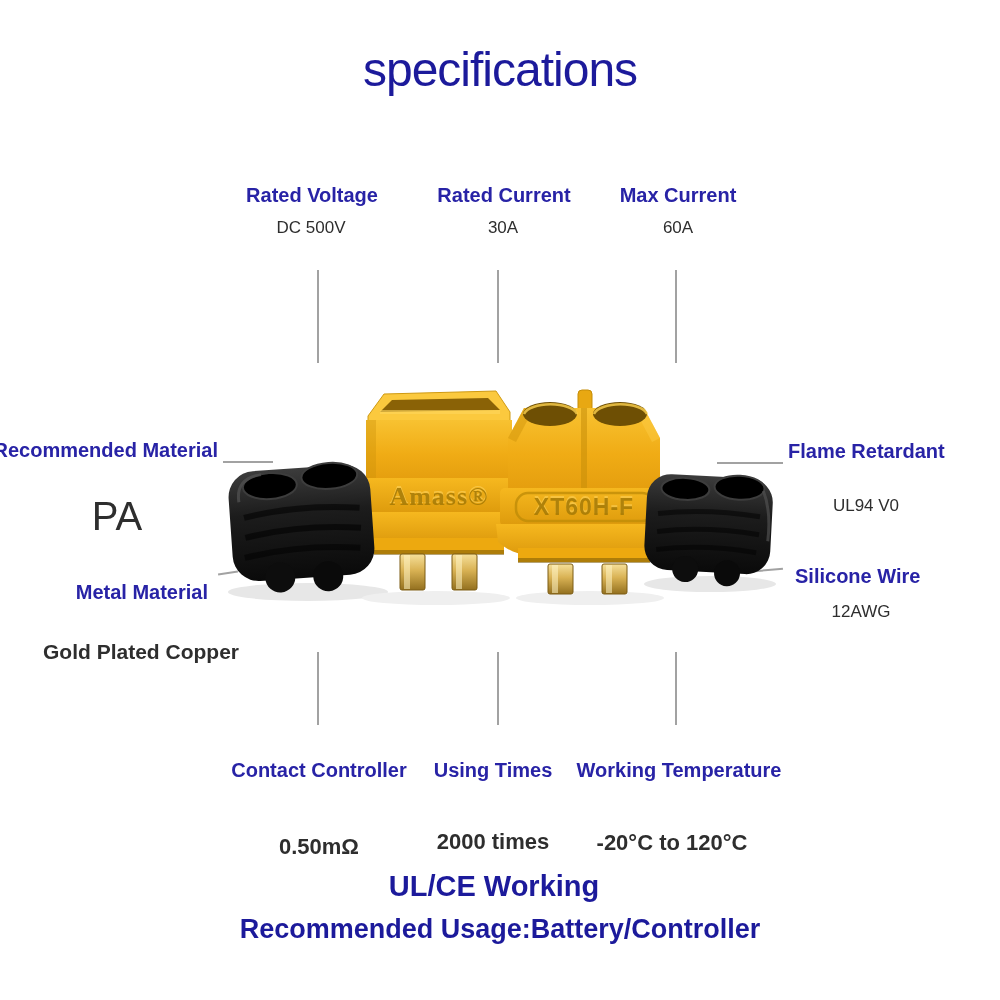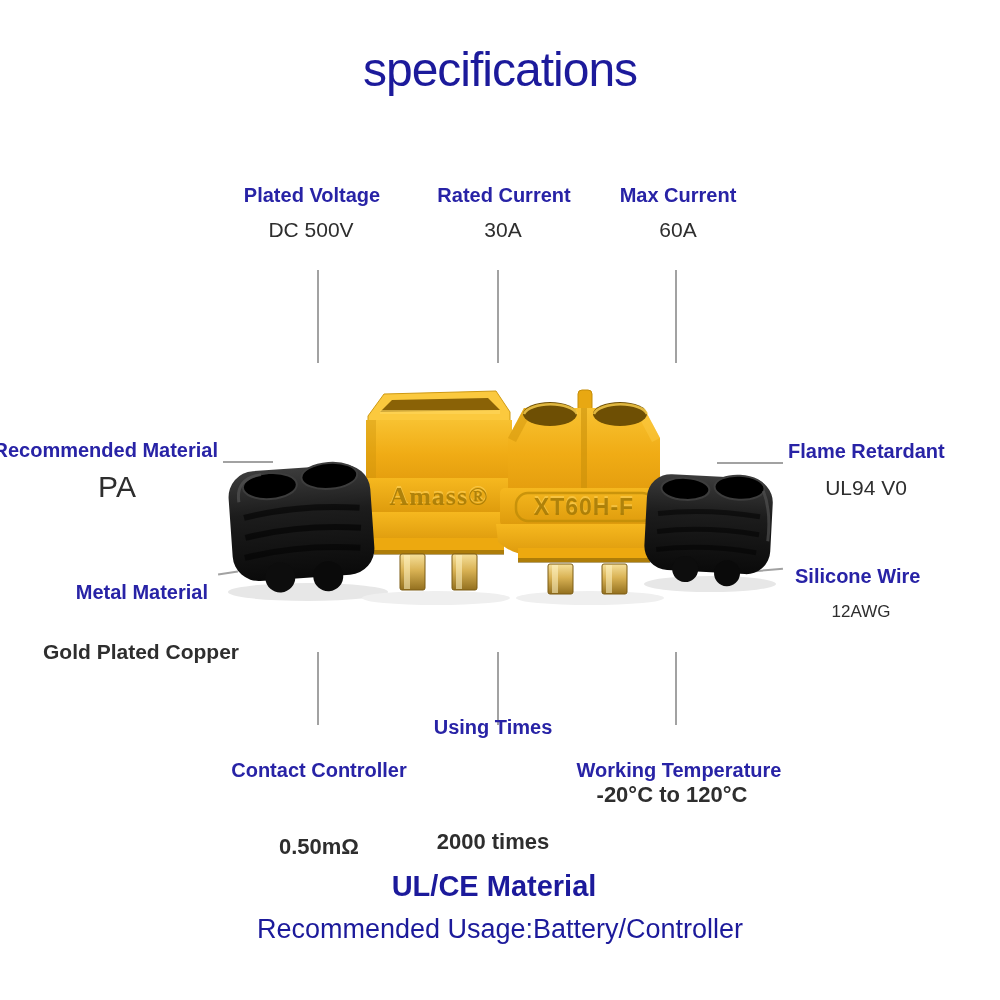--- a/index.html
+++ b/index.html
@@ -6,54 +6,54 @@
   body{
     width:1000px;height:1000px;background:#ffffff;position:relative;overflow:hidden;
     font-family:"Liberation Sans", sans-serif;
   }
   .abs{position:absolute;white-space:nowrap;}
   .cx{transform:translateX(-50%);}
   .title{
     font-size:48px;font-weight:normal;letter-spacing:-1px;color:var(--title-blue,#1c1a9b);
   }
   .spec-label{font-size:20px;font-weight:bold;color:var(--label-blue,#2823a6);}
-  .spec-value{font-size:21px;color:var(--value-dark,#2e2e2e);}
-  .spec-value.big{font-size:30px;}
+  .spec-value{font-size:17px;color:var(--value-dark,#2e2e2e);}
+  .spec-value.big{font-size:40px;margin-top:24px;}
   .spec-value.bold{font-weight:bold;font-size:22px;margin-top:38px;}
   .footer-line1{font-size:29px;font-weight:bold;color:var(--title-blue,#1c1a9b);}
-  .footer-line2{font-size:27px;font-weight:normal;color:var(--title-blue,#1c1a9b);}
+  .footer-line2{font-size:27px;font-weight:bold;color:var(--title-blue,#1c1a9b);}
   .vline{width:2px;background:var(--line-gray,#a2a2a2);}
   .hline{height:2px;background:var(--line-gray,#a2a2a2);}
 </style>
 </head>
 <body>
 
 <div class="abs cx title" style="left:500px;top:42px">specifications</div>
 
-<div class="abs cx spec-label" style="left:312px;top:184px">Plated Voltage</div>
+<div class="abs cx spec-label" style="left:312px;top:184px">Rated Voltage</div>
 <div class="abs cx spec-value" style="left:311px;top:218px">DC 500V</div>
 <div class="abs cx spec-label" style="left:504px;top:184px">Rated Current</div>
 <div class="abs cx spec-value" style="left:503px;top:218px">30A</div>
 <div class="abs cx spec-label" style="left:678px;top:184px">Max Current</div>
 <div class="abs cx spec-value" style="left:678px;top:218px">60A</div>
 
 <div class="abs vline" style="left:317px;top:270px;height:93px"></div>
 <div class="abs vline" style="left:497px;top:270px;height:93px"></div>
 <div class="abs vline" style="left:675px;top:270px;height:93px"></div>
 
 <div class="abs spec-label" style="right:782px;top:439px">Recommended Material</div>
 <div class="abs hline" style="left:223px;top:461px;width:50px"></div>
 <div class="abs cx spec-value big" style="left:117px;top:470px">PA</div>
 <div class="abs spec-label" style="right:792px;top:581px">Metal Material</div>
 <div class="abs hline" style="left:218px;top:572px;width:20px;transform:rotate(-8deg)"></div>
 <div class="abs cx spec-value bold" style="left:141px;top:602px;font-size:21px">Gold Plated Copper</div>
 
 <div class="abs spec-label" style="left:788px;top:440px">Flame Retardant</div>
 <div class="abs hline" style="left:717px;top:462px;width:66px"></div>
-<div class="abs cx spec-value" style="left:866px;top:476px">UL94 V0</div>
+<div class="abs cx spec-value" style="left:866px;top:496px">UL94 V0</div>
 <div class="abs spec-label" style="left:795px;top:565px">Silicone Wire</div>
 <div class="abs hline" style="left:755px;top:569px;width:28px;transform:rotate(-5deg)"></div>
 <div class="abs cx spec-value" style="left:861px;top:602px;font-size:17px">12AWG</div>
 
 <svg class="abs" style="left:222px;top:372px" width="560" height="245" viewBox="0 0 560 245">
   <defs>
     <linearGradient id="gy" x1="0" y1="0" x2="0" y2="1">
       <stop offset="0" stop-color="#f8c231"></stop>
         <stop offset="0.55" stop-color="#f0ac15"></stop>
         <stop offset="1" stop-color="#e49d0e"></stop>
@@ -144,19 +144,19 @@
     <path d="M116,22 Q125,42 123,72" stroke="#505050" stroke-width="3" fill="none" opacity="0.7"></path>
   </g>
 </svg>
 
 <div class="abs vline" style="left:317px;top:652px;height:73px"></div>
 <div class="abs vline" style="left:497px;top:652px;height:73px"></div>
 <div class="abs vline" style="left:675px;top:652px;height:73px"></div>
 
 <div class="abs cx spec-label" style="left:319px;top:759px">Contact Controller</div>
 <div class="abs cx spec-value bold" style="left:319px;top:796px">0.50mΩ</div>
-<div class="abs cx spec-label" style="left:493px;top:716px">Using Times</div>
+<div class="abs cx spec-label" style="left:493px;top:759px">Using Times</div>
 <div class="abs cx spec-value bold" style="left:493px;top:791px">2000 times</div>
 <div class="abs cx spec-label" style="left:679px;top:759px">Working Temperature</div>
-<div class="abs cx spec-value bold" style="left:672px;top:744px">-20°C to 120°C</div>
+<div class="abs cx spec-value bold" style="left:672px;top:792px">-20°C to 120°C</div>
 
-<div class="abs cx footer-line1" style="left:494px;top:870px">UL/CE Material</div>
+<div class="abs cx footer-line1" style="left:494px;top:870px">UL/CE Working</div>
 <div class="abs cx footer-line2" style="left:500px;top:914px">Recommended Usage:Battery/Controller</div>
 
 </body></html>

